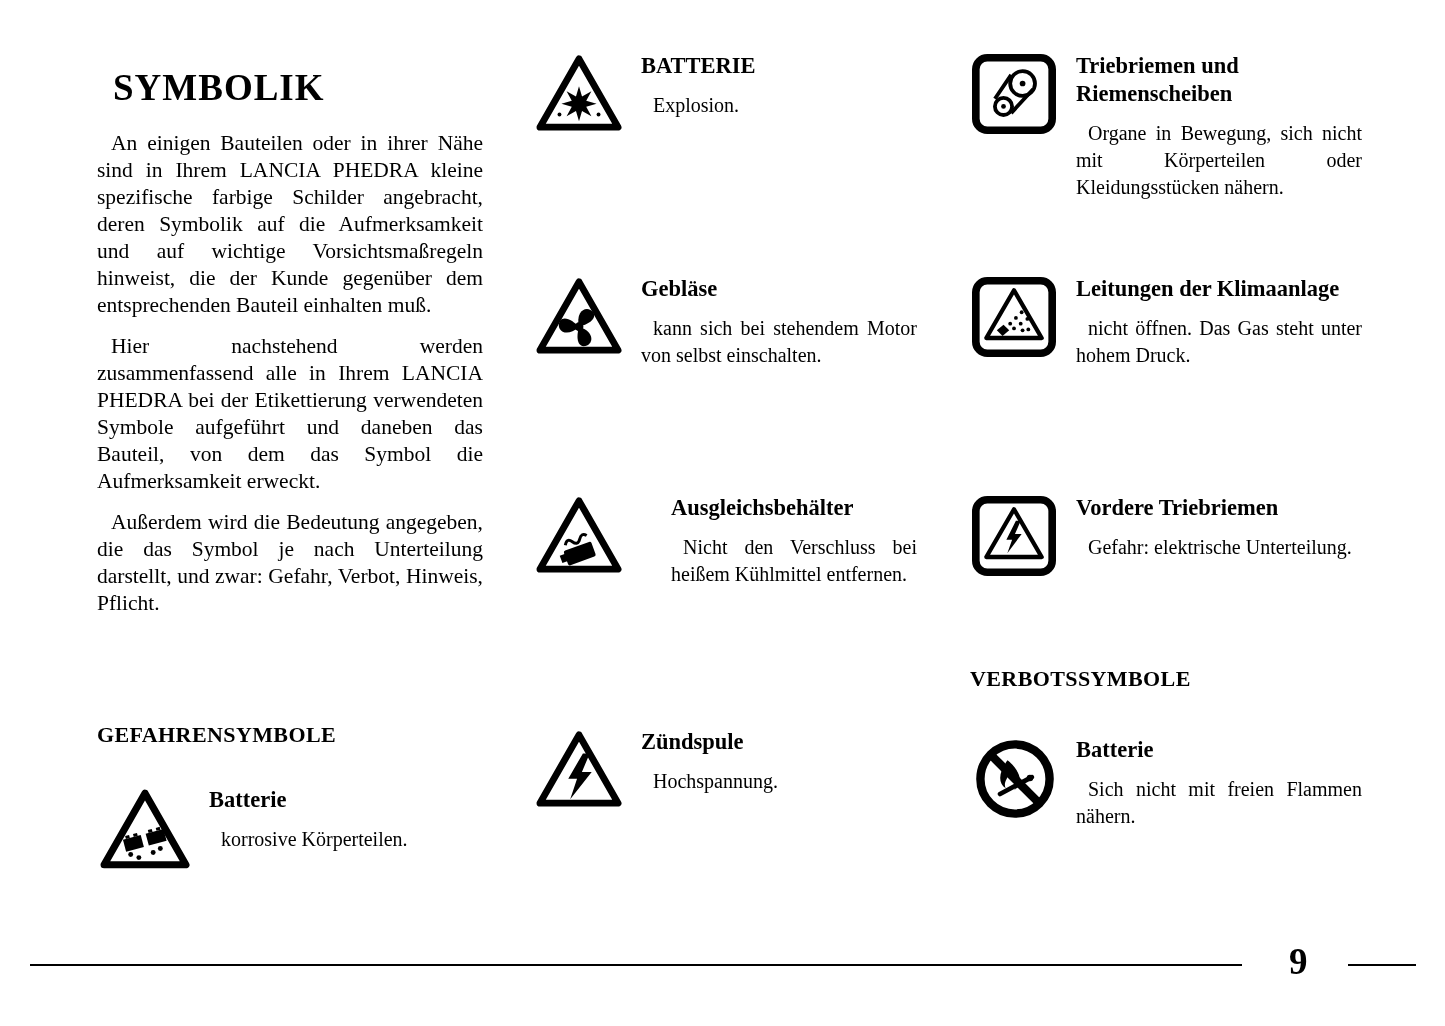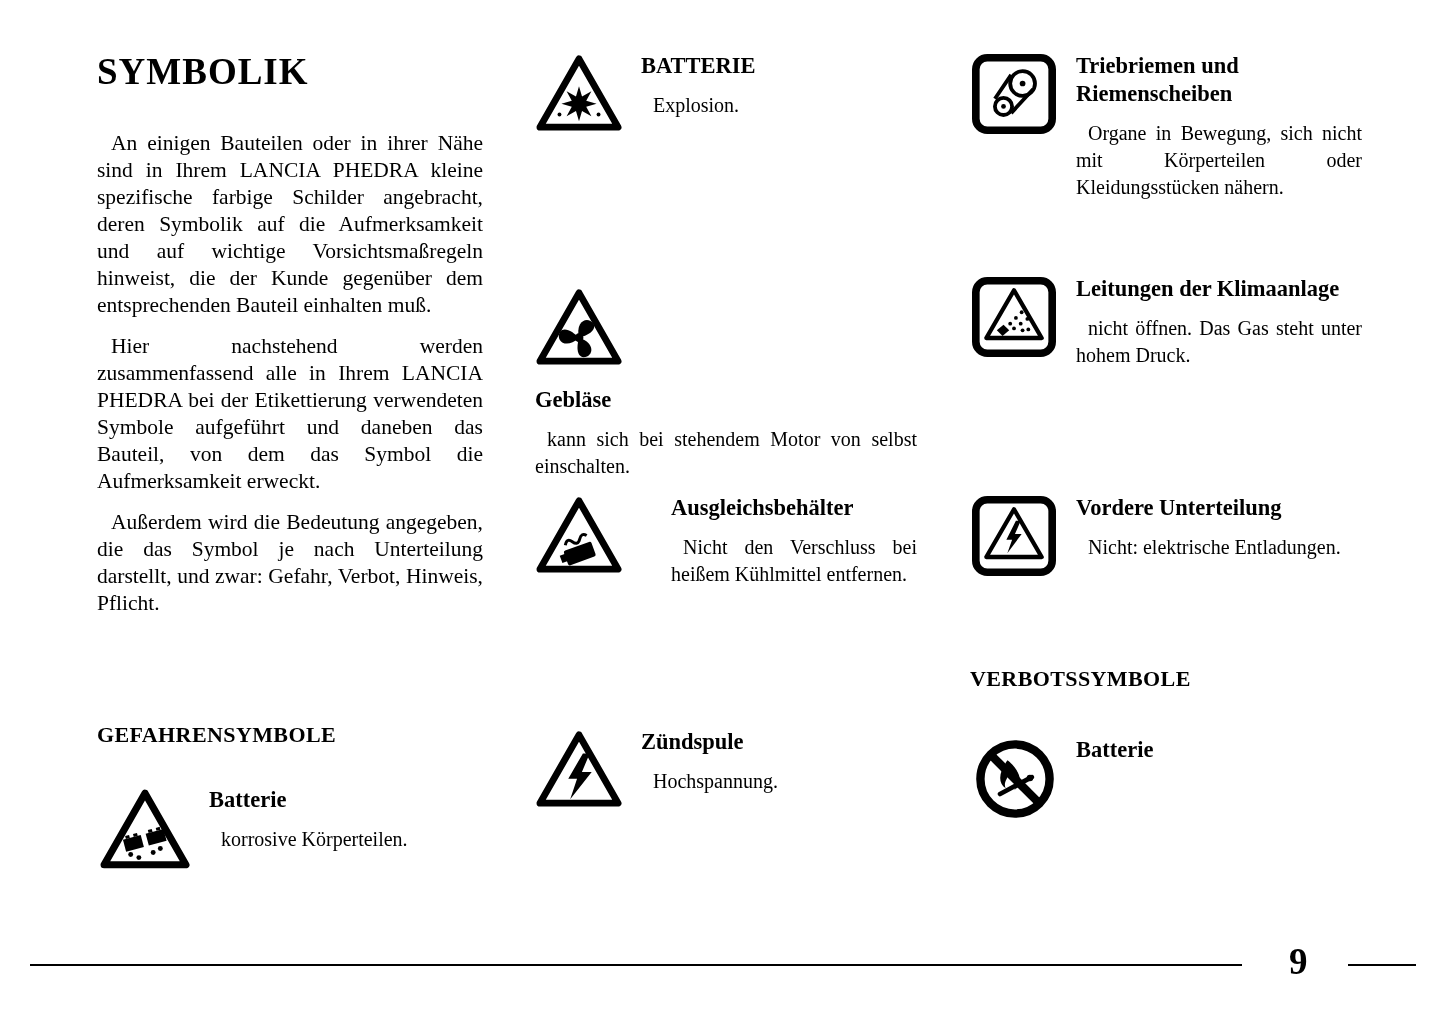--- a/index.html
+++ b/index.html
@@ -8,21 +8,21 @@
     width: 1445px;
     height: 1026px;
     background: #ffffff;
     color: #000000;
     font-family: "Liberation Serif", "DejaVu Serif", serif;
     overflow: hidden;
   }
   .page-title {
     position: absolute;
     left: 97px; top: 50px;
-    margin: 0;
+    margin: 16px;
     font-size: 37px;
     font-weight: 700;
     letter-spacing: 1px;
   }
   .intro {
     position: absolute;
     left: 97px; top: 116px;
     width: 386px;
   }
   .para {
@@ -120,21 +120,21 @@
         <circle cx="25" cy="64" r="2" fill="#000"></circle>
         <circle cx="61" cy="37" r="1.8" fill="#000"></circle>
       </svg>
     </div>
     <div class="sym-text">
       <div class="sym-title">BATTERIE</div>
       <div class="sym-desc">Explosion.</div>
     </div>
   </div>
 
-  <div class="sym-item" style="left:535px; top:286px; width:382px;flex-direction:column;">
+  <div class="sym-item" style="left:535px; top:275px; width:382px;">
     <div class="sym-icon">
       <svg viewBox="0 0 90 84" width="88" height="82" aria-hidden="true">
         <polygon points="45,7 85,77 5,77" fill="#fff" stroke="#000" stroke-width="7" stroke-linejoin="round"></polygon>
         <g transform="translate(45,53)" fill="#000">
           <path d="M0 0 C -4 -17 9 -23 15 -14 C 18 -7 8 -2 0 0 Z"></path>
           <path d="M0 0 C -4 -17 9 -23 15 -14 C 18 -7 8 -2 0 0 Z" transform="rotate(120)"></path>
           <path d="M0 0 C -4 -17 9 -23 15 -14 C 18 -7 8 -2 0 0 Z" transform="rotate(240)"></path>
           <circle r="4.5"></circle>
         </g>
       </svg>
@@ -220,39 +220,40 @@
 
   <div class="sym-item" style="left:970px; top:494px; width:392px;">
     <div class="sym-icon">
       <svg viewBox="0 0 92 88" width="88" height="84" aria-hidden="true">
         <rect x="6" y="6" width="80" height="76" rx="12" fill="#fff" stroke="#000" stroke-width="8"></rect>
         <polygon points="46,16 75,66 17,66" fill="none" stroke="#000" stroke-width="4.5" stroke-linejoin="round"></polygon>
         <polygon points="48,28 38,48 44,48 39,62 54,42 47,42 53,28" fill="#000"></polygon>
       </svg>
     </div>
     <div class="sym-text">
-      <div class="sym-title">Vordere Unterteilung</div>
-      <div class="sym-desc">Nicht: elektrische Entladungen.</div>
+      <div class="sym-title">Vordere Triebriemen</div>
+      <div class="sym-desc">Gefahr: elektrische Unterteilung.</div>
     </div>
   </div>
 
   <div class="section-heading" style="left:970px; top:666px;">VERBOTSSYMBOLE</div>
 
   <div class="sym-item" style="left:972px; top:736px; width:390px;">
     <div class="sym-icon">
       <svg viewBox="0 0 92 92" width="86" height="86" aria-hidden="true">
         <circle cx="46" cy="46" r="37" fill="#fff" stroke="#000" stroke-width="9"></circle>
         <path d="M38 26 C29 38 27 50 36 56 C33 49 39 45 39 40 C46 47 50 52 45 58 C56 52 52 37 38 26 Z" fill="#000"></path>
         <line x1="30" y1="62" x2="64" y2="44" stroke="#000" stroke-width="5" stroke-linecap="round"></line>
         <circle cx="62" cy="45" r="3.5" fill="#000"></circle>
         <line x1="21" y1="21" x2="71" y2="71" stroke="#000" stroke-width="9"></line>
       </svg>
     </div>
     <div class="sym-text">
       <div class="sym-title">Batterie</div>
+      <div class="sym-desc">Sich nicht mit freien Flammen nähern.</div>
     </div>
   </div>
 
   <div class="footer-rule" style="left:30px; top:964px; width:1212px;"></div>
   <div class="page-number">9</div>
   <div class="footer-rule" style="left:1348px; top:964px; width:68px;"></div>
 
 </div>
 
 </body></html>

